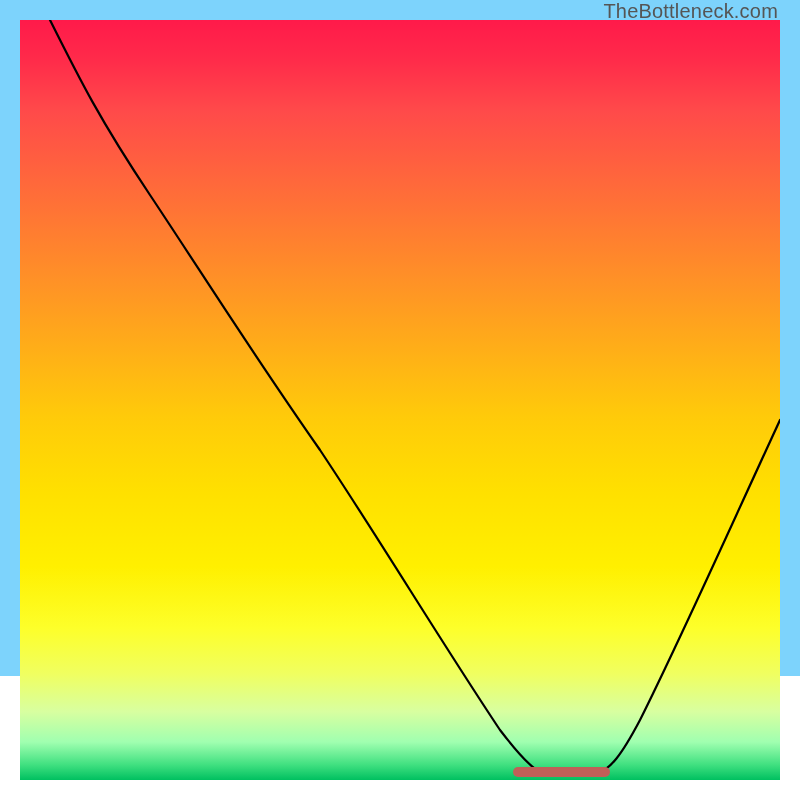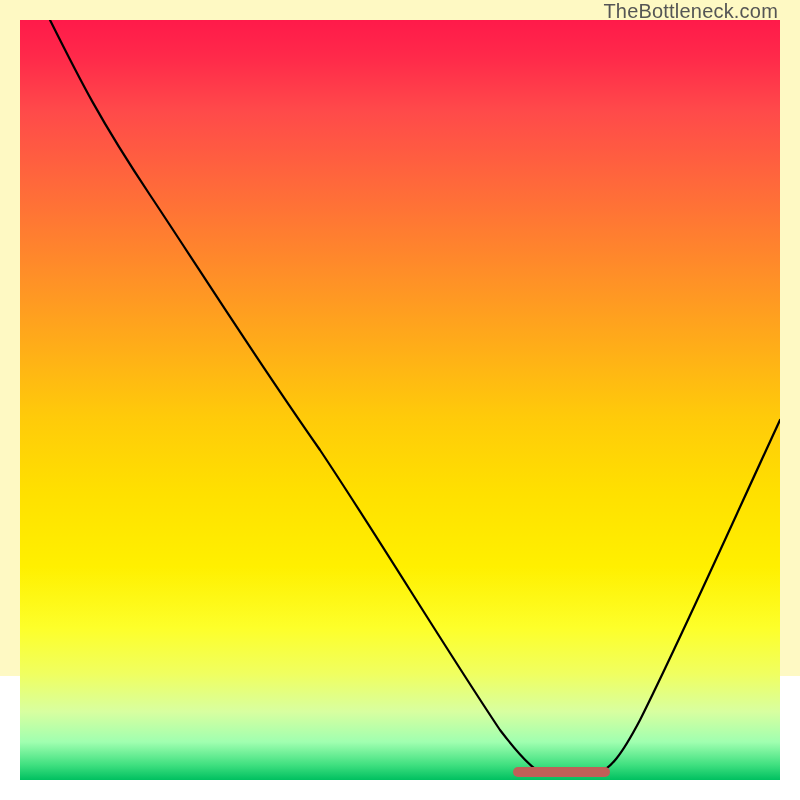--- a/index.html
+++ b/index.html
@@ -1,21 +1,21 @@
 <!DOCTYPE html>
 <html><head>
 <meta charset="utf-8">
 <style>
   * { margin: 0; padding: 0; box-sizing: border-box; }
   html, body { width: 800px; height: 800px; overflow: hidden; }
   .container {
     width: 800px;
     height: 676px;
     position: relative;
-    background: #fef9c3;
+    background: #7dd3fc;
   }
   .plot-area {
     position: absolute;
     left: 20px;
     top: 20px;
     width: 760px;
     height: 760px;
     background: linear-gradient(to bottom,
       #ff1a4a 0%,
       #ff2a4a 5%,

